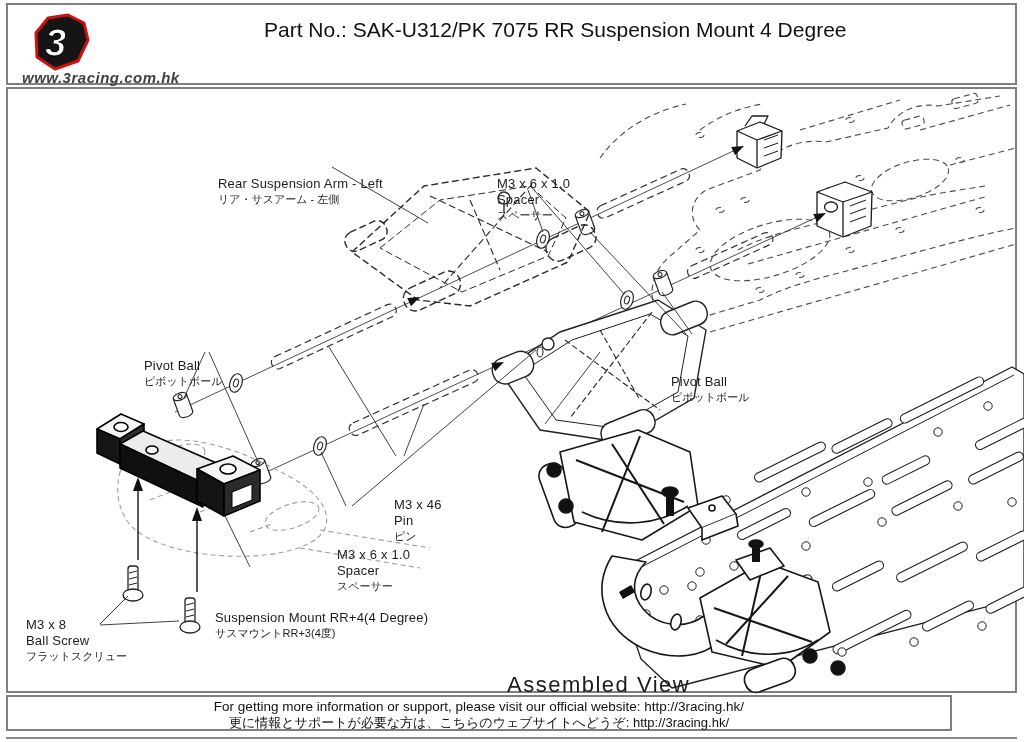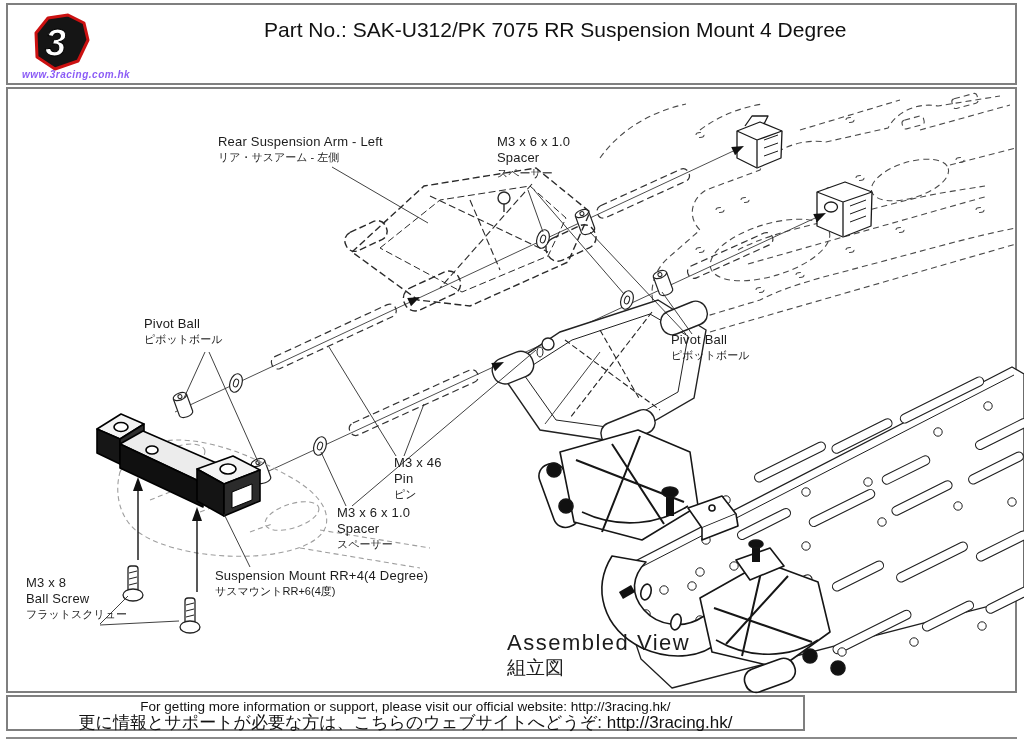--- a/index.html
+++ b/index.html
@@ -1,44 +1,44 @@
 <!DOCTYPE html>
 <html><head>
 <meta charset="utf-8">
 <style>
   html,body{margin:0;padding:0;background:#e8e8e8;}
   .page{position:relative;width:1024px;height:742px;background:#fff;overflow:hidden;
         font-family:"Liberation Sans", sans-serif;color:#1a1a1a;}
   .box{position:absolute;border:2px solid #7f7f7f;background:#fff;box-sizing:border-box;}
   .header-box{left:6px;top:3px;width:1011px;height:82px;}
   .main-box{left:6px;top:87px;width:1011px;height:606px;}
-  .footer-box{left:6px;top:695px;width:799px;height:36px;}
+  .footer-box{left:6px;top:695px;width:946px;height:36px;}
   .bottom-rule{position:absolute;left:6px;top:737px;width:1011px;height:0;border-top:2px solid #8a8a8a;}
 
   
   .logo{position:absolute;left:14px;top:8px;width:225px;height:74px;}
   .logo svg{position:absolute;left:6px;top:0;}
   .brand{position:absolute;left:72px;top:22px;font-size:27px;font-weight:800;font-style:italic;
          letter-spacing:2px;color:#141414;text-shadow:1px 1px 0 #cc1111,-1px -1px 0 #cc1111;}
-  .site{position:absolute;left:0px;top:56px;font-size:10px;font-weight:700;font-style:italic;color:#8b5cf6;letter-spacing:.5px;}
+  .site{position:absolute;left:0px;top:56px;font-size:15px;font-weight:700;font-style:italic;color:#404040;letter-spacing:.5px;}
   .titles{position:absolute;left:256px;top:11px;text-align:center;}
   .t1{font-size:21px;color:#111;line-height:28px;white-space:nowrap;}
   .t2{font-size:20px;color:#111;line-height:28px;white-space:nowrap;}
 
   
-  .lbl{position:absolute;line-height:16px;white-space:nowrap;}
+  .lbl{position:absolute;line-height:16px;white-space:nowrap;margin-top:42px;}
   .lbl .en{display:block;font-size:13px;color:#1c1c1c;letter-spacing:.2px;}
   .lbl .jp{display:block;font-size:11px;color:#1c1c1c;line-height:14px;}
   .assembled .en{font-size:22px;letter-spacing:1.5px;line-height:26px;}
   .assembled .jp{font-size:19px;line-height:24px;}
 
   
   .footer-box{text-align:center;padding-top:2px;}
   .f1{font-size:13.5px;line-height:16px;color:#111;}
-  .f2{font-size:17px;line-height:16px;color:#111;}
+  .f2{font-size:13px;line-height:16px;color:#111;}
 
   svg.art{position:absolute;left:0;top:0;pointer-events:none;}
 </style>
 </head>
 <body>
 
 <div class="page">
 
   <div class="box header-box">
     <div class="logo">
@@ -323,21 +323,21 @@
   </div>
 
   <div class="lbl" style="left:337px;top:505px">
     <span class="en">M3 x 6 x 1.0</span>
     <span class="en">Spacer</span>
     <span class="jp">スペーサー</span>
   </div>
 
   <div class="lbl" style="left:215px;top:568px">
     <span class="en">Suspension Mount RR+4(4 Degree)</span>
-    <span class="jp">サスマウントRR+6(4度)</span>
+    <span class="jp">サスマウントRR+3(4度)</span>
   </div>
 
   <div class="lbl" style="left:26px;top:575px">
     <span class="en">M3 x 8</span>
     <span class="en">Ball Screw</span>
     <span class="jp">フラットスクリュー</span>
   </div>
 
   <div class="lbl assembled" style="left:507px;top:630px">
     <span class="en">Assembled View</span>

